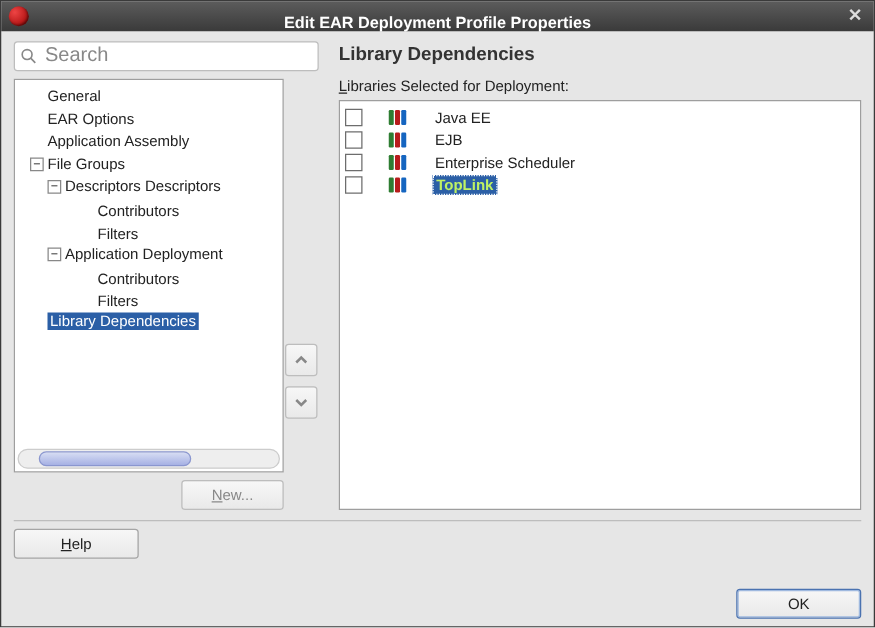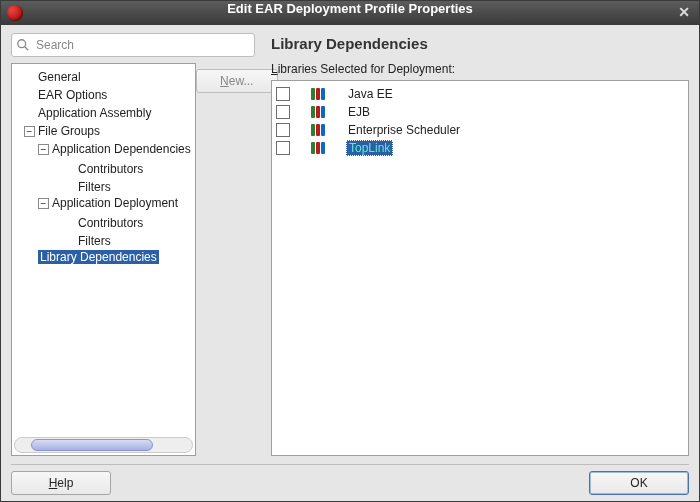--- a/index.html
+++ b/index.html
@@ -21,21 +21,21 @@
     box-sizing: border-box;
     display: flex;
     flex-direction: column;
   }
   
   .titlebar {
     height: 24px;
     background: linear-gradient(#5c5c5c, #3a3a3a);
     color: #fff;
     display: flex;
-    align-items: flex-start;
+    align-items: flex-end;
     justify-content: center;
     position: relative;
     font-weight: bold;
     font-size: 13px;
   }
   .titlebar .app-icon {
     position: absolute;
     left: 6px;
     top: 4px;
     width: 16px;
@@ -80,33 +80,33 @@
     border: 1px solid #bdbdbd;
     background: #fff;
     border-radius: 3px;
     height: 22px;
     padding: 0 4px;
   }
   .search-row input {
     flex: 1;
     border: none;
     outline: none;
-    font-size: 12px;
+    font-size: 16px;
     color: #b91c1c;
   }
   .search-row input::placeholder { color: #888; }
   .left-body {
     flex: 1;
     display: flex;
     margin-top: 6px;
   }
   .tree-wrap {
     flex: 1;
     display: flex;
-    flex-direction: row;
+    flex-direction: column;
   }
   .tree-box {
     flex: 1;
     border: 1px solid #9e9e9e;
     background: #fff;
     overflow: hidden;
     position: relative;
   }
   .tree {
     padding: 4px 4px 4px 4px;
@@ -256,23 +256,24 @@
   .book-icon .b3 {
     position: absolute;
     top: 1px; bottom: 1px;
     left: 11px; width: 4px;
     background: #1565c0;
     border-radius: 1px;
   }
   .lib-row .label { padding: 0 2px; }
   .lib-row.selected .label {
     background: #2b5fa6;
-    color: #5eead4;
+    color: #bef264;
     border: 1px dotted #fff;
     padding: 0 2px;
+    font-weight: bold;
   }
   
   .footer-sep {
     height: 1px;
     background: #bdbdbd;
     margin: 8px 0 6px 0;
   }
   .footer {
     display: flex;
     justify-content: space-between;
@@ -288,21 +289,21 @@
     display: flex;
     align-items: center;
     justify-content: center;
     color: #222;
   }
   .footer .btn.primary {
     border: 1px solid #4a72b0;
     box-shadow: 0 0 0 1px #9fb9df inset;
   }
   .footer .btn .ul { text-decoration: underline; }
-  .footer .right { display: flex; gap: 8px; }
+  .footer .right { display: flex; gap: 8px; margin-top: 48px; }
   
   svg { display: block; }
 </style>
 </head>
 <body>
 
 <div class="window">
   <div class="titlebar">
     <div class="app-icon"></div>
     <span>Edit EAR Deployment Profile Properties</span>
@@ -333,21 +334,21 @@
                   </div>
                 <div class="row ind0">
                     <span>Application Assembly</span>
                   </div>
                 <div class="row grp">
                   <span class="expander">−</span>
                   <span>File Groups</span>
                 </div>
                 <div class="row grp1">
                   <span class="expander">−</span>
-                  <span>Application Dependencies</span>
+                  <span>Descriptors Descriptors</span>
                 </div>
                 <div class="row ind2">
                     <span>Contributors</span>
                   </div>
                 <div class="row ind2">
                     <span>Filters</span>
                   </div>
                 <div class="row grp1">
                   <span class="expander">−</span>
                   <span>Application Deployment</span>

